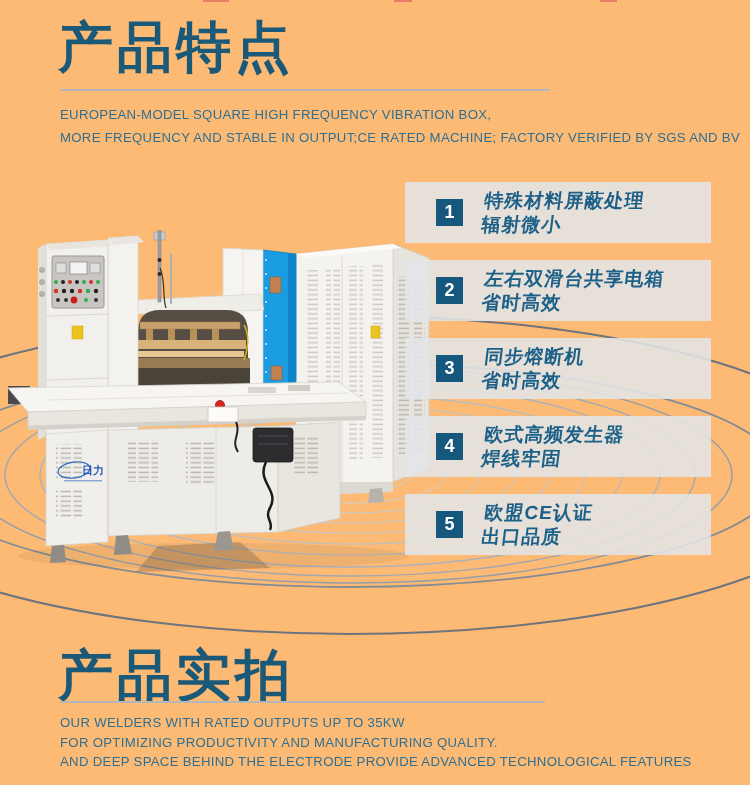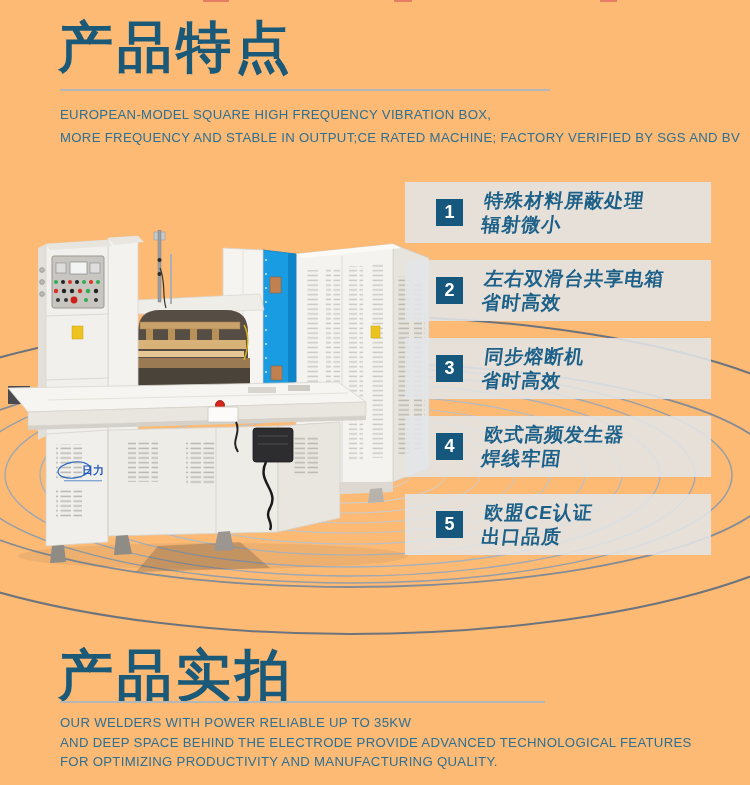--- a/index.html
+++ b/index.html
@@ -262,18 +262,18 @@
     <div class="num">5</div>
     <div class="ftext">
       <div>欧盟CE认证</div>
       <div>出口品质</div>
     </div>
   </div>
 
   <h1 class="big-title" id="photo-title">产品实拍</h1>
   <div class="divider div2"></div>
   <div class="caption cap2">
-    <div>OUR WELDERS WITH POWER RELIABLE UP TO 35KW</div>
+    <div>OUR WELDERS WITH RATED OUTPUTS UP TO 35KW</div>
+    <div>FOR OPTIMIZING PRODUCTIVITY AND MANUFACTURING QUALITY.</div>
     <div>AND DEEP SPACE BEHIND THE ELECTRODE PROVIDE ADVANCED TECHNOLOGICAL FEATURES</div>
-    <div>FOR OPTIMIZING PRODUCTIVITY AND MANUFACTURING QUALITY.</div>
   </div>
 
 </div>
 
 </body></html>

